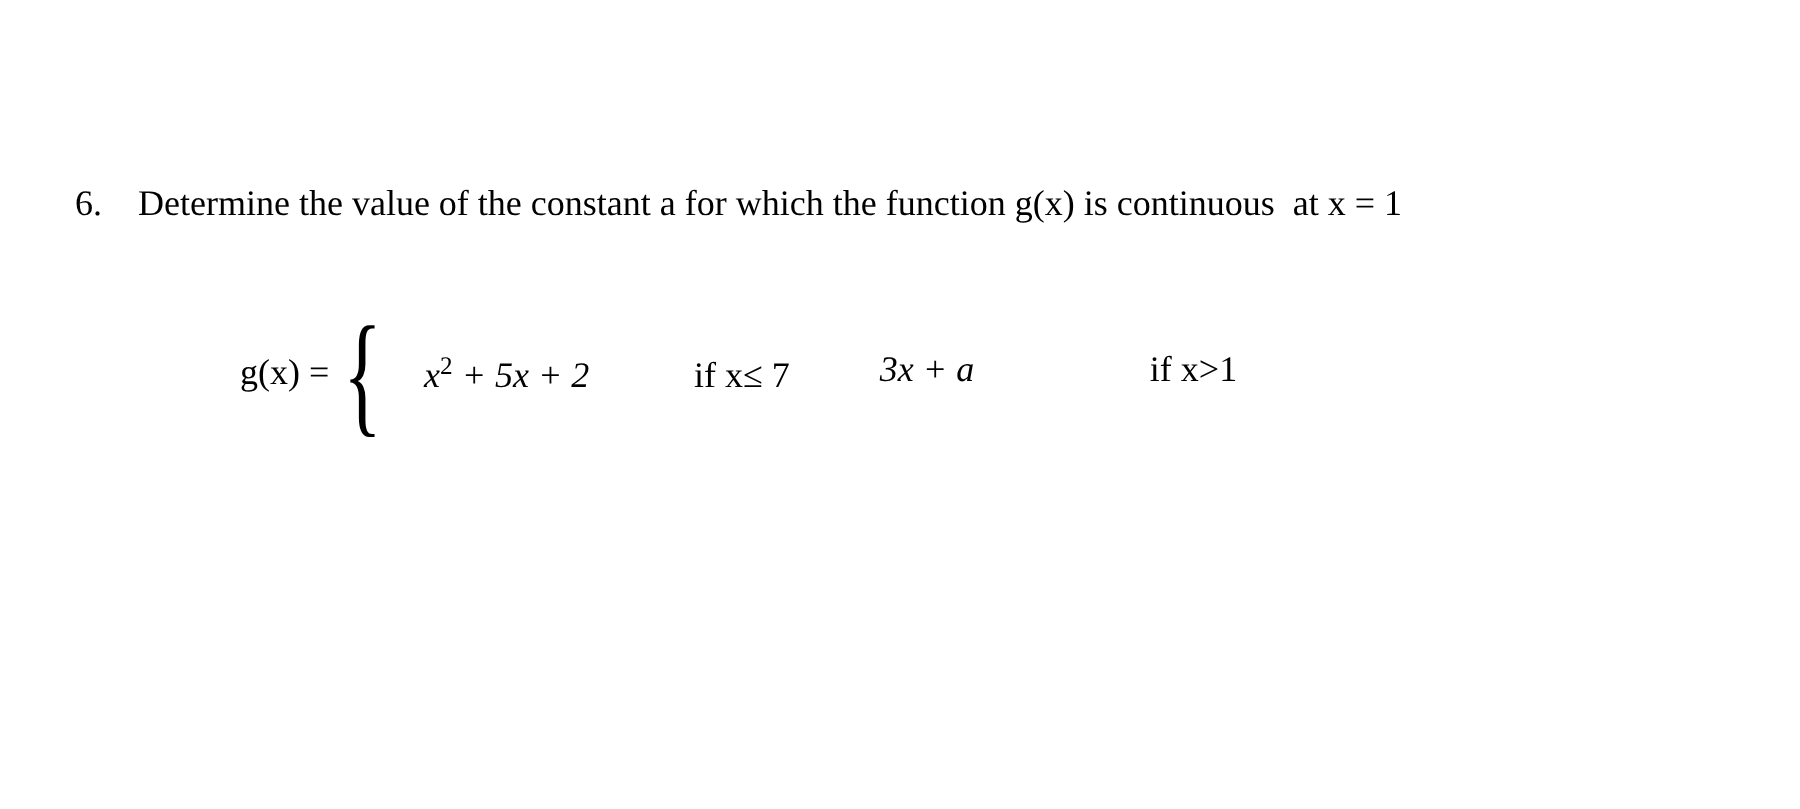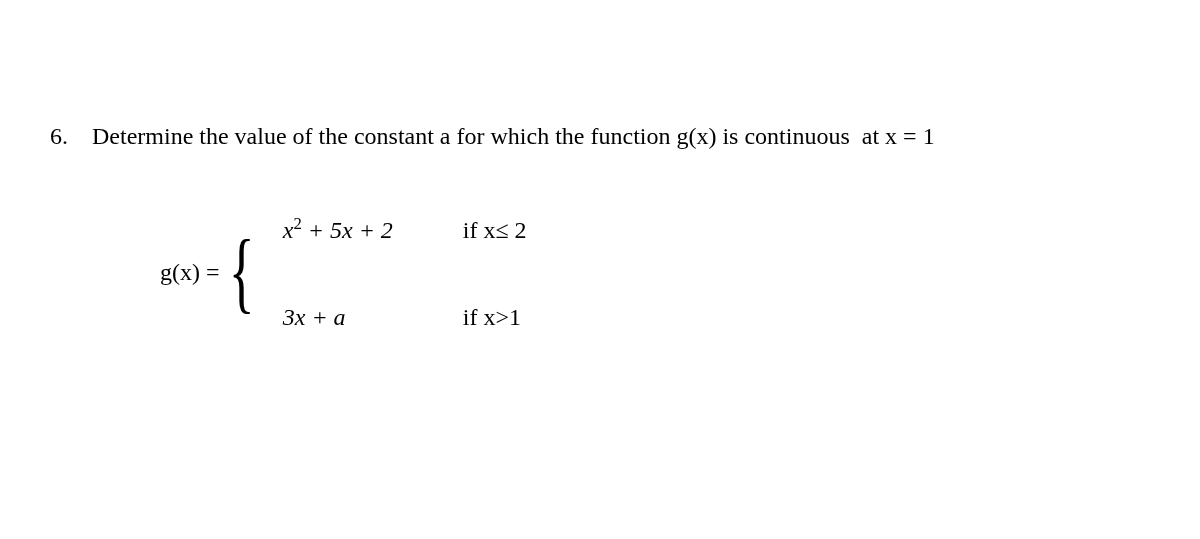--- a/index.html
+++ b/index.html
@@ -39,21 +39,20 @@
     .brace {
       font-size: 90px;
       font-weight: 100;
       line-height: 0.8;
       margin-right: 20px;
       transform: scaleX(0.6);
       font-family: 'Times New Roman', serif;
     }
     .cases {
       display: flex;
-      flex-direction: column;
       gap: 60px;
     }
     .case-row {
       display: flex;
       align-items: baseline;
     }
     .expression {
       width: 160px;
       font-style: italic;
       font-size: 24px;
@@ -79,20 +78,20 @@
   <span>&nbsp;&nbsp;</span>
   <span class="problem-text">Determine the value of the constant a for which the function g(x) is continuous&nbsp;&nbsp;at x = 1</span>
 </div>
 
 <div class="piecewise-container">
   <span class="function-name">g(x) =</span>
   <span class="brace">{</span>
   <div class="cases">
     <div class="case-row">
       <span class="expression"><span class="italic">x</span><sup>2</sup> + 5x + 2</span>
-      <span class="condition">if x≤ 2</span>
+      <span class="condition">if x≤ 7</span>
     </div>
     <div class="case-row">
       <span class="expression">3x + a</span>
       <span class="condition">if x&gt;1</span>
     </div>
   </div>
 </div>
 
 </body></html>

